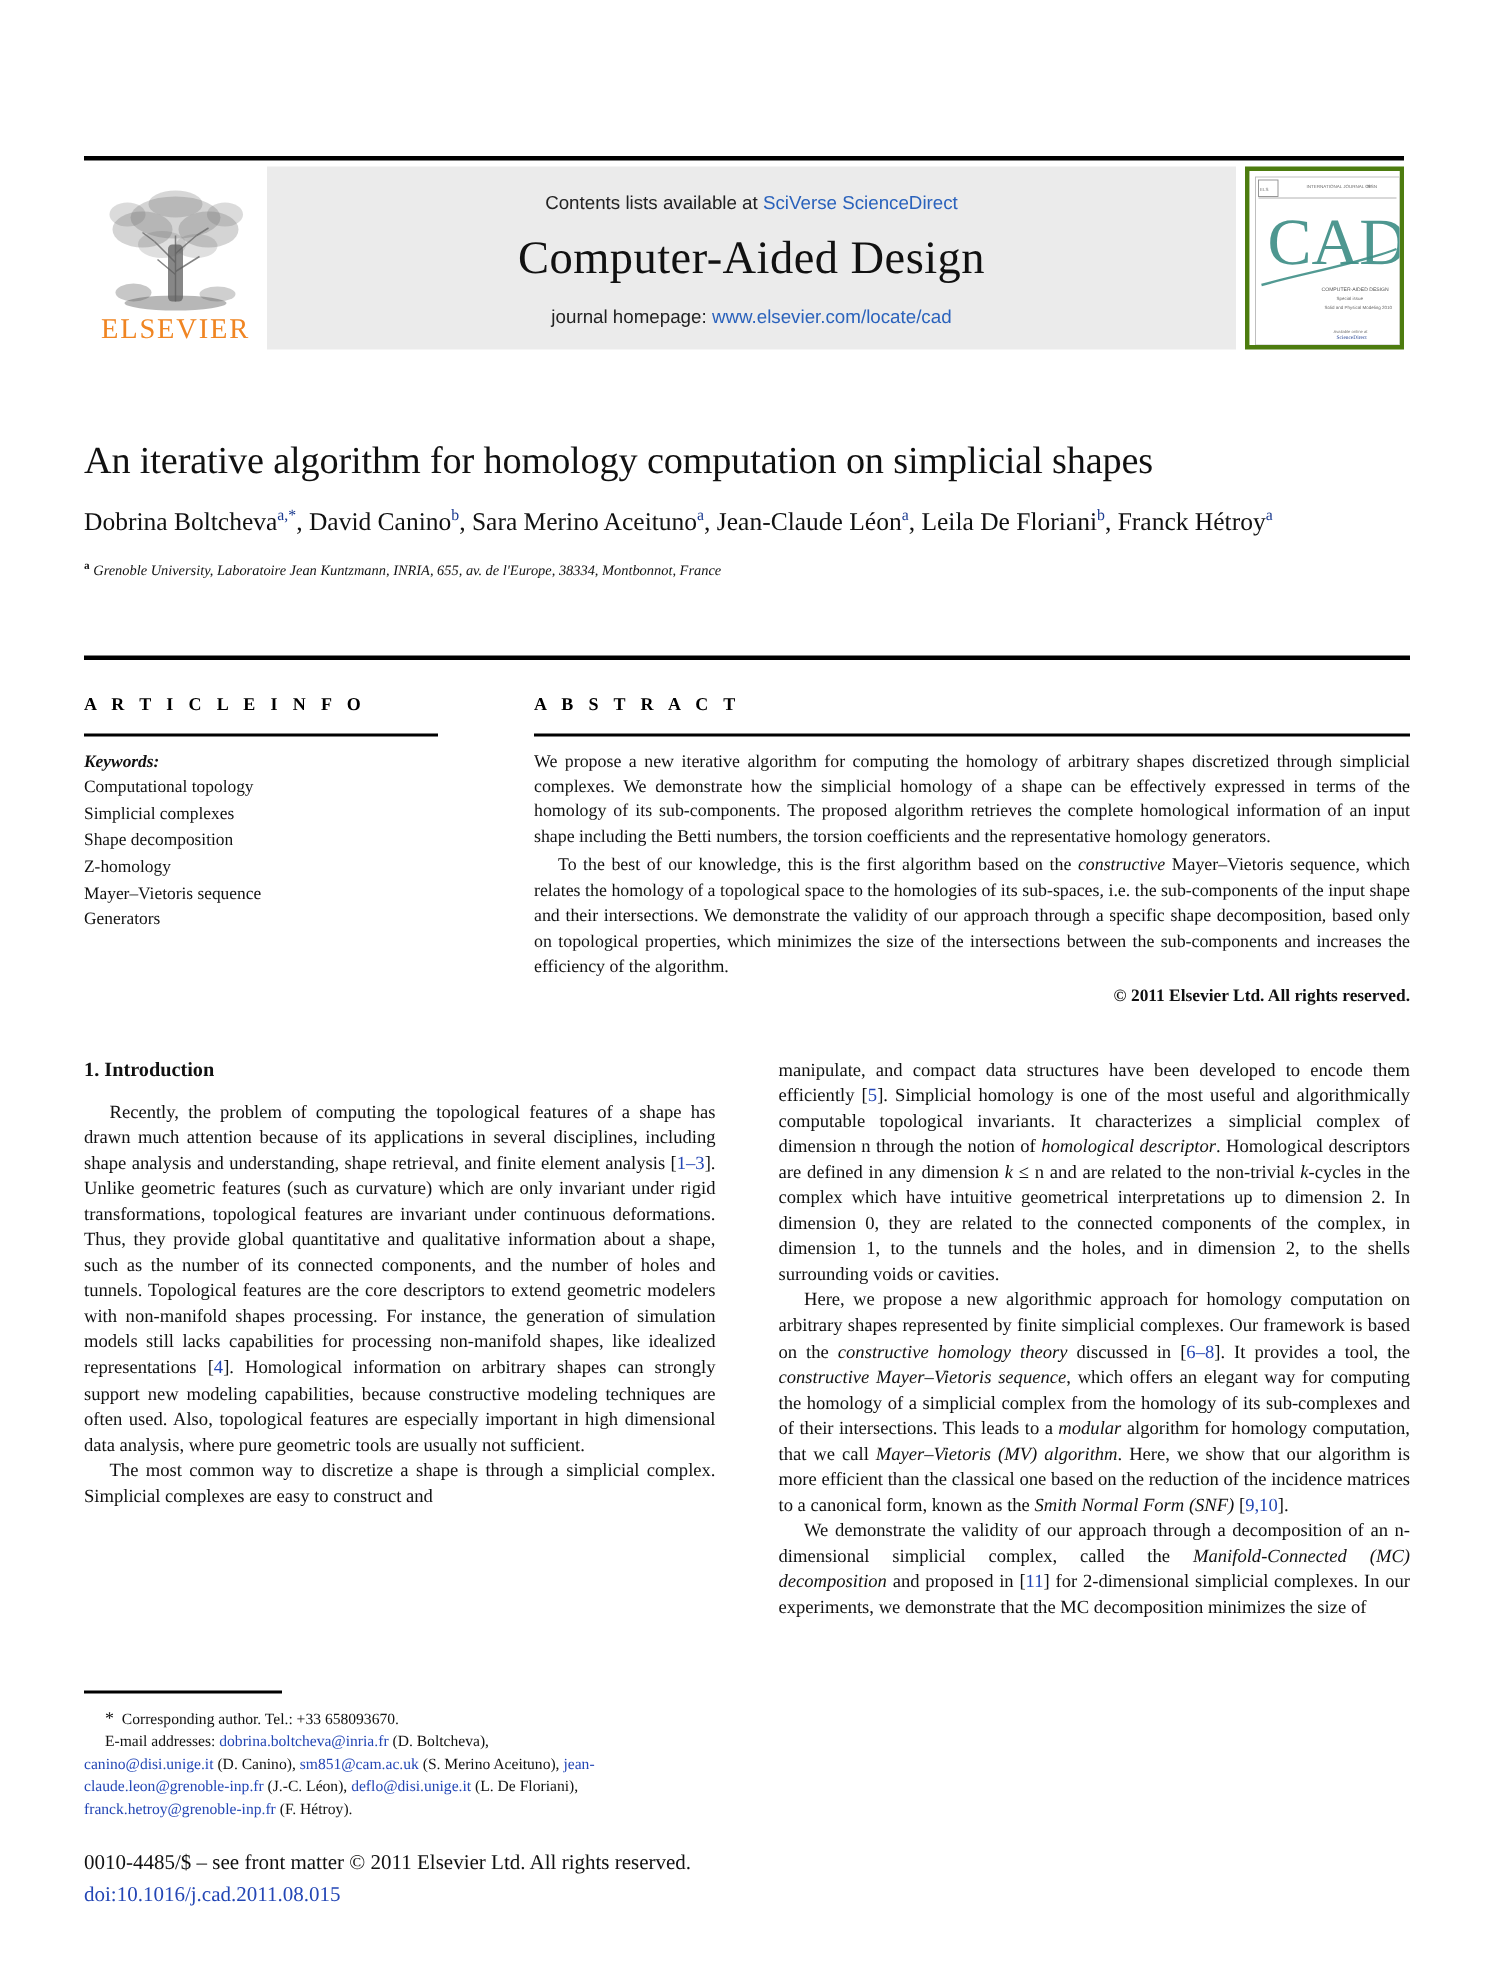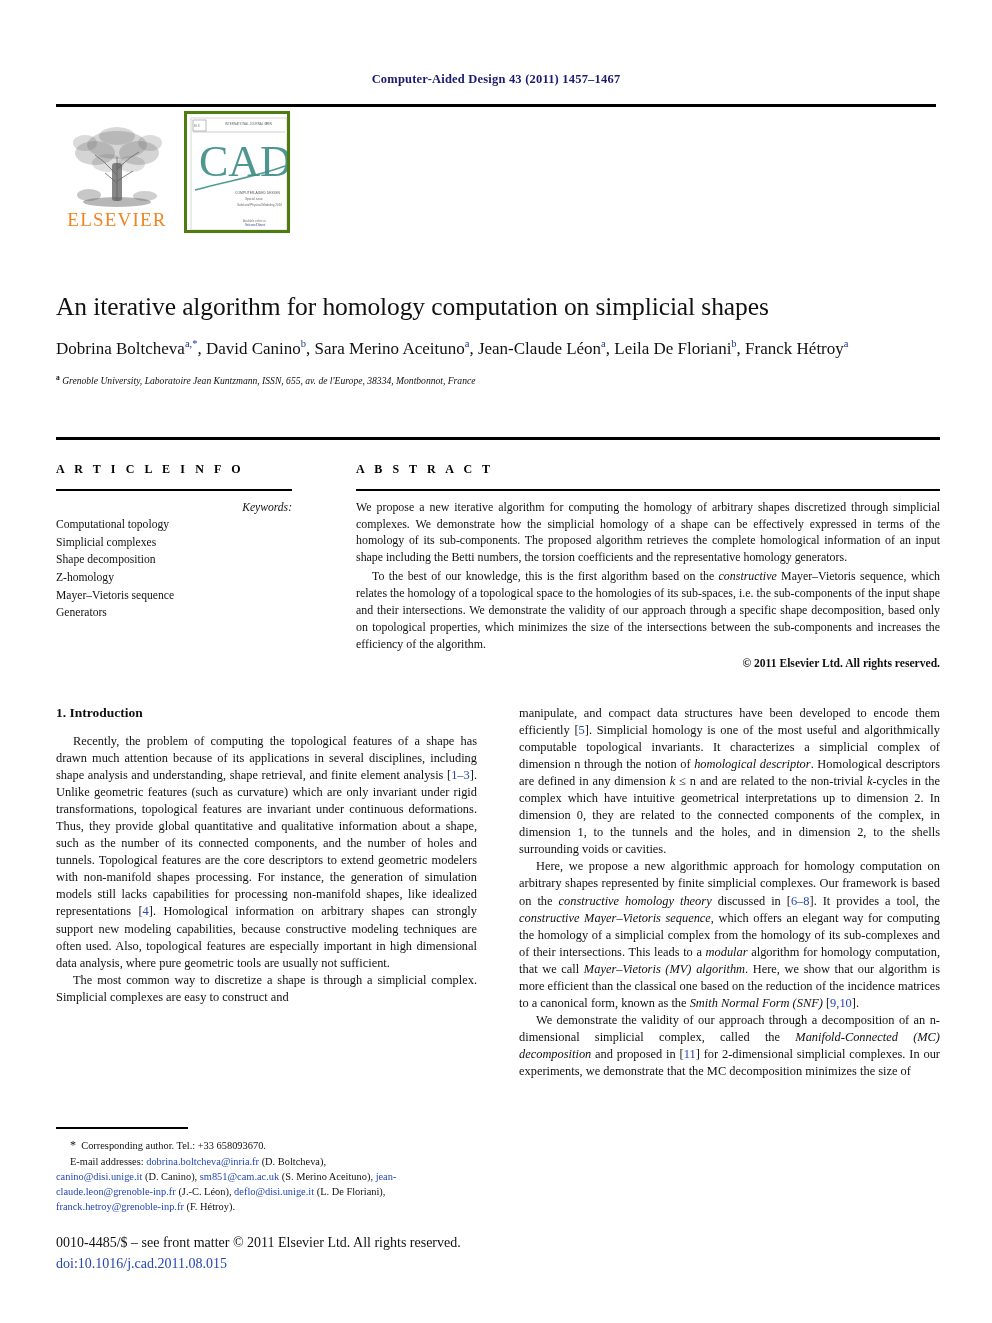--- a/index.html
+++ b/index.html
@@ -181,21 +181,21 @@
     height: 1.6px;
     background: #000;
     margin: 12px 0 8px 0;
   }
   .kw-list {
     font-family: "Liberation Serif", serif;
     font-size: 11.6px;
     line-height: 1.52;
     color: #111;
   }
-  .kw-title { font-style: italic; font-weight: normal; text-align: right; }
+  .kw-title { font-style: italic; font-weight: bold; }
   .abs-text {
     font-family: "Liberation Serif", serif;
     font-size: 11.9px;
     line-height: 1.42;
     text-align: justify;
     color: #111;
   }
   .abs-text p { margin: 0; }
   .abs-text p.indent { text-indent: 16px; margin-top: 2px; }
   .abs-rights { text-align: right; margin-top: 3px; font-weight: bold; font-size: 11.6px;}
@@ -264,21 +264,20 @@
     line-height: 1.5;
     color: #111;
   }
   .doi { color: #2346b5; }
 </style>
 </head>
 <body>
 
 <div class="page">
 
-  <div class="running-head">Computer-Aided Design 43 (2011) 1457–1467</div>
 
   <div class="masthead">
     <div class="masthead-rule-top"></div>
     <div class="masthead-body">
 
       <div class="elsevier-logo">
         <svg class="tree-svg" width="104" height="86" viewBox="0 0 104 86">
           <g fill="#6f6f6f">
             <ellipse cx="52" cy="22" rx="30" ry="14" opacity="0.30"></ellipse>
             <ellipse cx="30" cy="30" rx="20" ry="12" opacity="0.30"></ellipse>
@@ -301,20 +300,29 @@
           <g fill="#5f5f5f">
             <rect x="47" y="40" width="10" height="38" rx="3" opacity="0.75"></rect>
             <ellipse cx="52" cy="79" rx="34" ry="5" opacity="0.45"></ellipse>
             <ellipse cx="24" cy="72" rx="12" ry="6" opacity="0.35"></ellipse>
             <ellipse cx="80" cy="73" rx="12" ry="5" opacity="0.30"></ellipse>
           </g>
         </svg>
         <div class="elsevier-word">ELSEVIER</div>
       </div>
 
+      <div class="masthead-center">
+        <div class="contents-line">
+          <span>Contents lists available at </span><span class="sd-link">SciVerse ScienceDirect</span>
+        </div>
+        <div class="journal-name">Computer-Aided Design</div>
+        <div class="homepage-line">
+          <span>journal homepage: </span><span class="hp-link">www.elsevier.com/locate/cad</span>
+        </div>
+      </div>
 
       <div class="cover-thumb">
         <svg width="104" height="120" viewBox="0 0 104 120">
           <rect x="0" y="0" width="104" height="120" fill="#ffffff"></rect>
           <rect x="4" y="4" width="96" height="112" fill="none" stroke="#b9b9b9" stroke-width="0.6"></rect>
           <rect x="6" y="6" width="13" height="11" fill="none" stroke="#8c8c8c" stroke-width="0.6"></rect>
           <text x="7" y="13" font-family="Liberation Sans, sans-serif" font-size="3" fill="#777">ELS</text>
           <text x="38" y="11" font-family="Liberation Sans, sans-serif" font-size="3" fill="#6b6b6b">INTERNATIONAL JOURNAL OF</text>
           <text x="78" y="11" font-family="Liberation Sans, sans-serif" font-size="3" fill="#6b6b6b">ISSN</text>
           <line x1="6" y1="18" x2="98" y2="18" stroke="#9a9a9a" stroke-width="0.5"></line>
@@ -335,21 +343,21 @@
     <h1 class="paper-title">An iterative algorithm for homology computation on simplicial shapes</h1>
     <div class="authors">
       <span><span>Dobrina Boltcheva</span><sup>a,*</sup></span>,
       <span><span>David Canino</span><sup>b</sup></span>,
       <span><span>Sara Merino Aceituno</span><sup>a</sup></span>,
       <span><span>Jean-Claude Léon</span><sup>a</sup></span>,
       <span><span>Leila De Floriani</span><sup>b</sup></span>,
       <span><span>Franck Hétroy</span><sup>a</sup></span>
     </div>
     <div class="affiliations">
-      <div><sup>a</sup> <span>Grenoble University, Laboratoire Jean Kuntzmann, ISSN, 655, av. de l'Europe, 38334, Montbonnot, France</span></div>
+      <div><sup>a</sup> <span>Grenoble University, Laboratoire Jean Kuntzmann, INRIA, 655, av. de l'Europe, 38334, Montbonnot, France</span></div>
     </div>
   </div>
 
   <div class="info-rule"></div>
 
   <div class="info-area">
     <div class="info-col">
       <div class="sec-head">A R T I C L E    I N F O</div>
       <div class="thin-rule"></div>
       <div class="kw-list">

